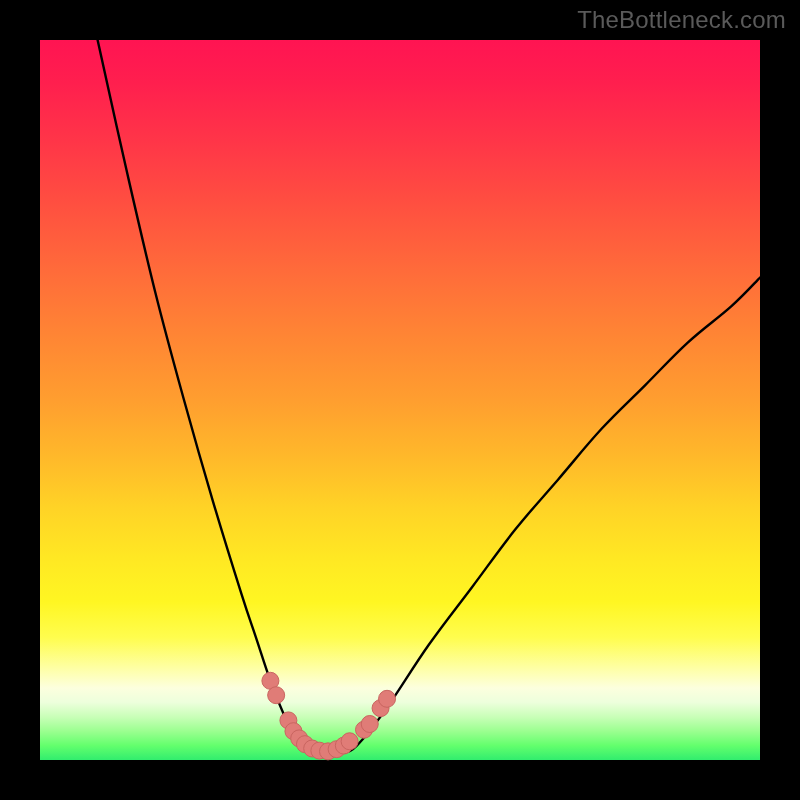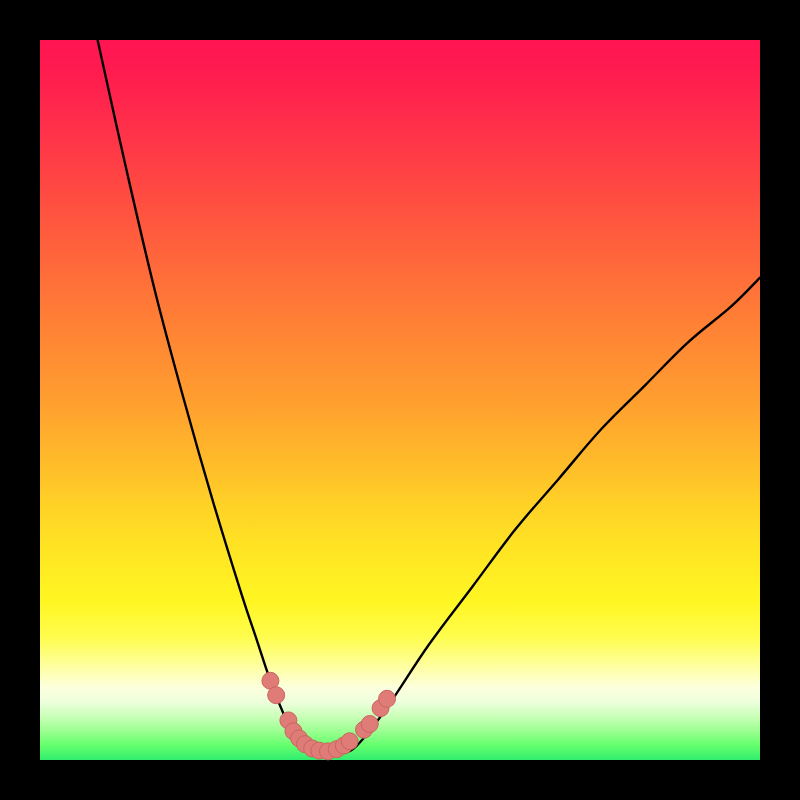--- a/index.html
+++ b/index.html
@@ -64,20 +64,21 @@
     top: 0;
     width: 720px;
     height: 720px;
     overflow: visible;
   }
 </style>
 </head>
 <body>
 
 <div class="frame">
+  <div class="watermark">TheBottleneck.com</div>
   <div class="plot-area">
     <svg class="curves" viewBox="0 0 720 720">
       <g>
           <path d="M 57.6 0 C 62.784 23.328000000000003, 76.032 84.24000000000002, 86.39999999999999 129.60000000000002 C 96.76799999999999 174.96000000000004, 104.83200000000001 210.52800000000002, 115.2 252 C 125.568 293.472, 133.632 322.416, 144 360 C 154.368 397.584, 162.432 425.808, 172.79999999999998 460.8 C 183.16799999999998 495.79200000000003, 193.824 529.776, 201.60000000000002 554.4 C 209.37600000000003 579.024, 210.816 582.048, 216 597.6 C 221.184 613.152, 225.216 626.544, 230.4 640.8 C 235.584 655.0559999999999, 239.616 665.136, 244.8 676.8 C 249.984 688.4639999999999, 254.016 699.12, 259.2 705.6 C 264.384 712.08, 268.416 711.504, 273.6 712.8 C 278.78400000000005 714.0959999999999, 282.81600000000003 712.8, 288 712.8 C 293.18399999999997 712.8, 297.21599999999995 714.0959999999999, 302.4 712.8 C 307.584 711.504, 309.024 713.376, 316.8 705.6 C 324.576 697.8240000000001, 332.64 687.744, 345.59999999999997 669.6 C 358.55999999999995 651.456, 373.248 626.832, 388.8 604.8 C 404.35200000000003 582.7679999999999, 416.448 567.936, 432 547.2 C 447.552 526.464, 459.648 509.04, 475.20000000000005 489.6 C 490.75200000000007 470.16, 502.84799999999996 457.344, 518.4 439.2 C 533.952 421.056, 546.048 405.648, 561.6 388.8 C 577.152 371.952, 589.2479999999999 361.152, 604.8 345.59999999999997 C 620.352 330.04799999999994, 632.448 316.656, 648 302.40000000000003 C 663.552 288.14400000000006, 678.2399999999999 278.06399999999996, 691.1999999999999 266.4 C 704.16 254.73599999999996, 714.816 242.78399999999996, 720 237.59999999999997" fill="none" stroke="#000000" stroke-width="2.4" stroke-linecap="round"></path>
         </g>
       <g>
           <circle cx="230.4" cy="640.8" r="8.5" fill="#e07c77" stroke="#c96560" stroke-width="1"></circle>
           <circle cx="236.15999999999997" cy="655.2" r="8.5" fill="#e07c77" stroke="#c96560" stroke-width="1"></circle>
           <circle cx="248.39999999999998" cy="680.4" r="8.5" fill="#e07c77" stroke="#c96560" stroke-width="1"></circle>
           <circle cx="253.44000000000003" cy="691.2" r="8.5" fill="#e07c77" stroke="#c96560" stroke-width="1"></circle>

